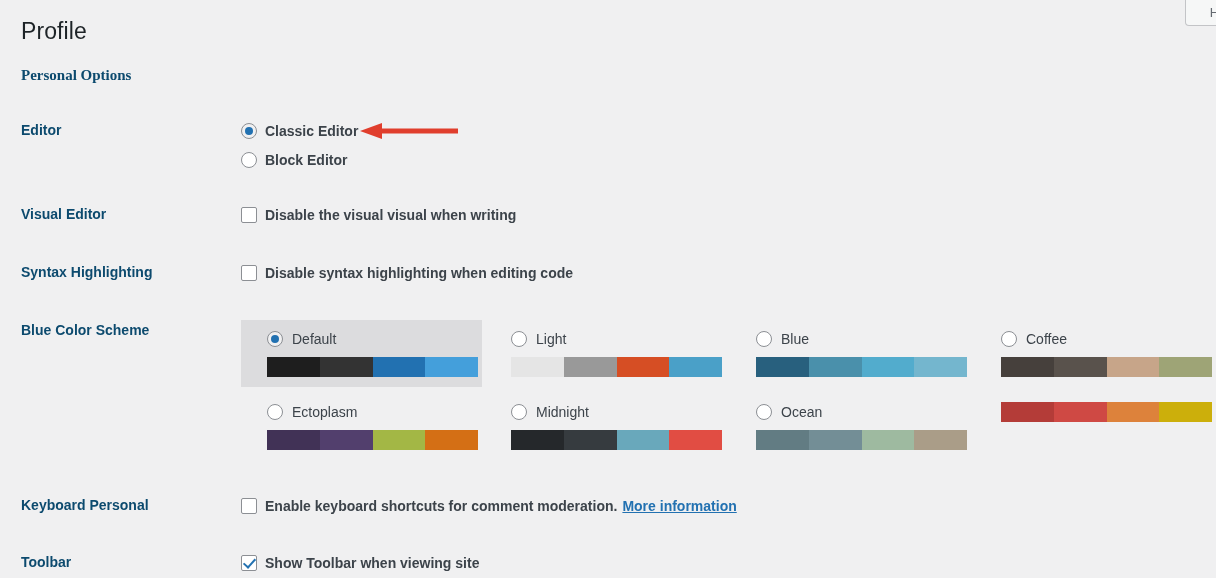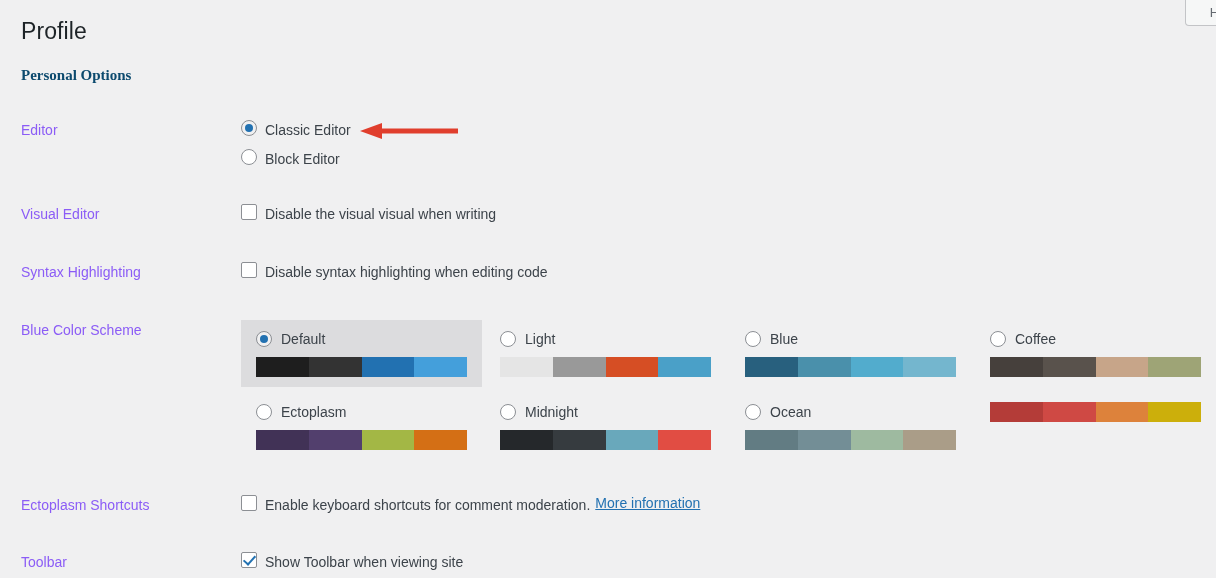--- a/index.html
+++ b/index.html
@@ -55,34 +55,35 @@
     font-family: Liberation Serif, serif;
   }
 
   
   .row { position: absolute; left: 0; width: 1216px; }
   .row-label {
     position: absolute;
     left: 21px; top: 0;
     width: 200px;
     font-size: 14px;
-    font-weight: normal;
-    color: #8b5cf6;
+    font-weight: bold;
+    color: #0c4a6e;
     line-height: 20px;
   }
   .row-field {
     position: absolute;
     left: 241px; top: 0;
   }
 
   .opt-line {
     display: flex;
-    align-items: flex-start;
+    align-items: center;
     height: 22px;
     margin-bottom: 7px;
+    font-weight: bold;
   }
   .opt-label {
     font-size: 14px;
     color: #3c434a;
     line-height: 20px;
     margin-left: 8px;
     white-space: nowrap;
   }
 
   
@@ -136,21 +137,21 @@
   .scheme-grid {
     position: absolute;
     left: 241px; top: 0;
     width: 975px;
   }
   .scheme-row { position: relative; height: 73px; }
   .scheme {
     position: absolute;
     top: 0;
     width: 241px;
-    padding: 9px 15px 10px 15px;
+    padding: 9px 15px 10px 26px;
   }
   .scheme.selected { background: #dcdcde; }
   .scheme-head {
     display: flex;
     align-items: center;
     height: 20px;
     margin-bottom: 8px;
   }
   .scheme-name {
     font-size: 14px;
@@ -325,21 +326,21 @@
             <span style="background:#dd823b"></span>
             <span style="background:#ccaf0b"></span>
           </div>
         </div>
       </div>
 
     </div>
   </div>
 
   <div class="row" style="top:495px;">
-    <div class="row-label">Ectoplasm Shortcuts</div>
+    <div class="row-label">Keyboard Personal</div>
     <div class="row-field">
       <div class="opt-line">
         <span class="checkbox"></span>
         <span class="opt-label">Enable keyboard shortcuts for comment moderation.</span>
         <a class="inline-link" href="#" style="margin-left:5px;">More information</a>
       </div>
     </div>
   </div>
 
   <div class="row" style="top:552px;">

